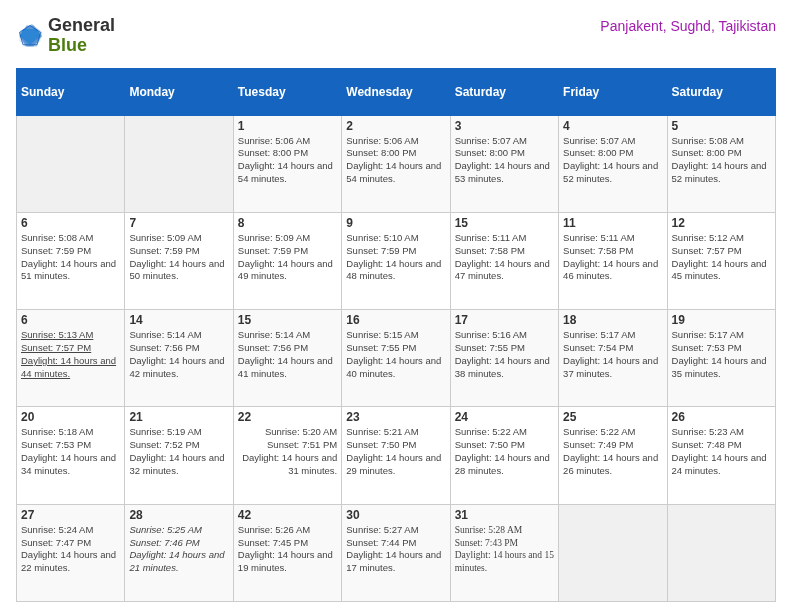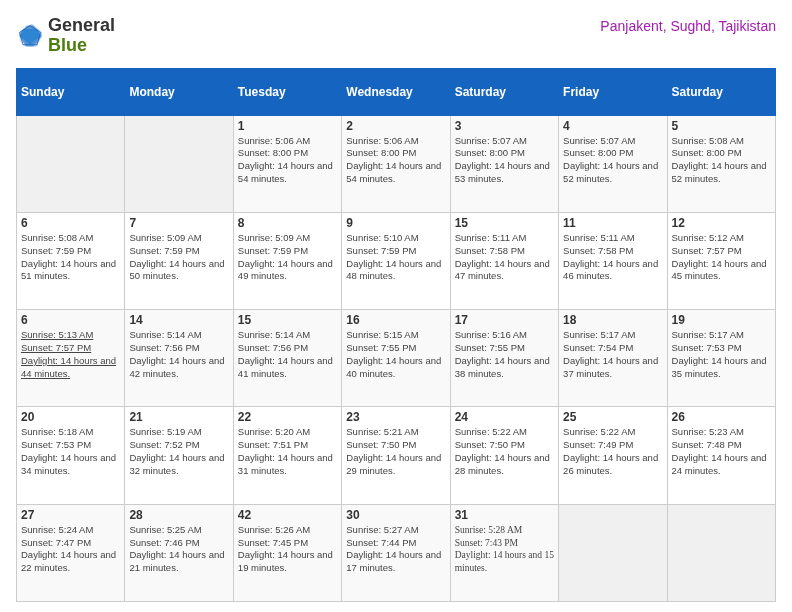--- a/index.html
+++ b/index.html
@@ -266,21 +266,21 @@
 Daylight: 14 hours and 34 minutes.</div>
           </td>
           <td>
             <span class="day-num">21</span>
             <div class="day-info" style="white-space: pre-line;">Sunrise: 5:19 AM
 Sunset: 7:52 PM
 Daylight: 14 hours and 32 minutes.</div>
           </td>
           <td>
             <span class="day-num">22</span>
-            <div class="day-info" style="white-space: pre-line;">Sunrise: 5:20 AM
+            <div class="day-info" style="white-space: pre-line; text-align: right;">Sunrise: 5:20 AM
 Sunset: 7:51 PM
 Daylight: 14 hours and 31 minutes.</div>
           </td>
           <td>
             <span class="day-num">23</span>
             <div class="day-info" style="white-space: pre-line;">Sunrise: 5:21 AM
 Sunset: 7:50 PM
 Daylight: 14 hours and 29 minutes.</div>
           </td>
           <td>
@@ -304,21 +304,21 @@
         </tr>
         <tr>
           <td>
             <span class="day-num">27</span>
             <div class="day-info" style="white-space: pre-line;">Sunrise: 5:24 AM
 Sunset: 7:47 PM
 Daylight: 14 hours and 22 minutes.</div>
           </td>
           <td>
             <span class="day-num">28</span>
-            <div class="day-info" style="white-space: pre-line;">Sunrise: 5:25 AM
+            <div class="day-info" style="white-space: pre-line; font-style: italic;">Sunrise: 5:25 AM
 Sunset: 7:46 PM
 Daylight: 14 hours and 21 minutes.</div>
           </td>
           <td>
             <span class="day-num">42</span>
             <div class="day-info" style="white-space: pre-line;">Sunrise: 5:26 AM
 Sunset: 7:45 PM
 Daylight: 14 hours and 19 minutes.</div>
           </td>
           <td>

